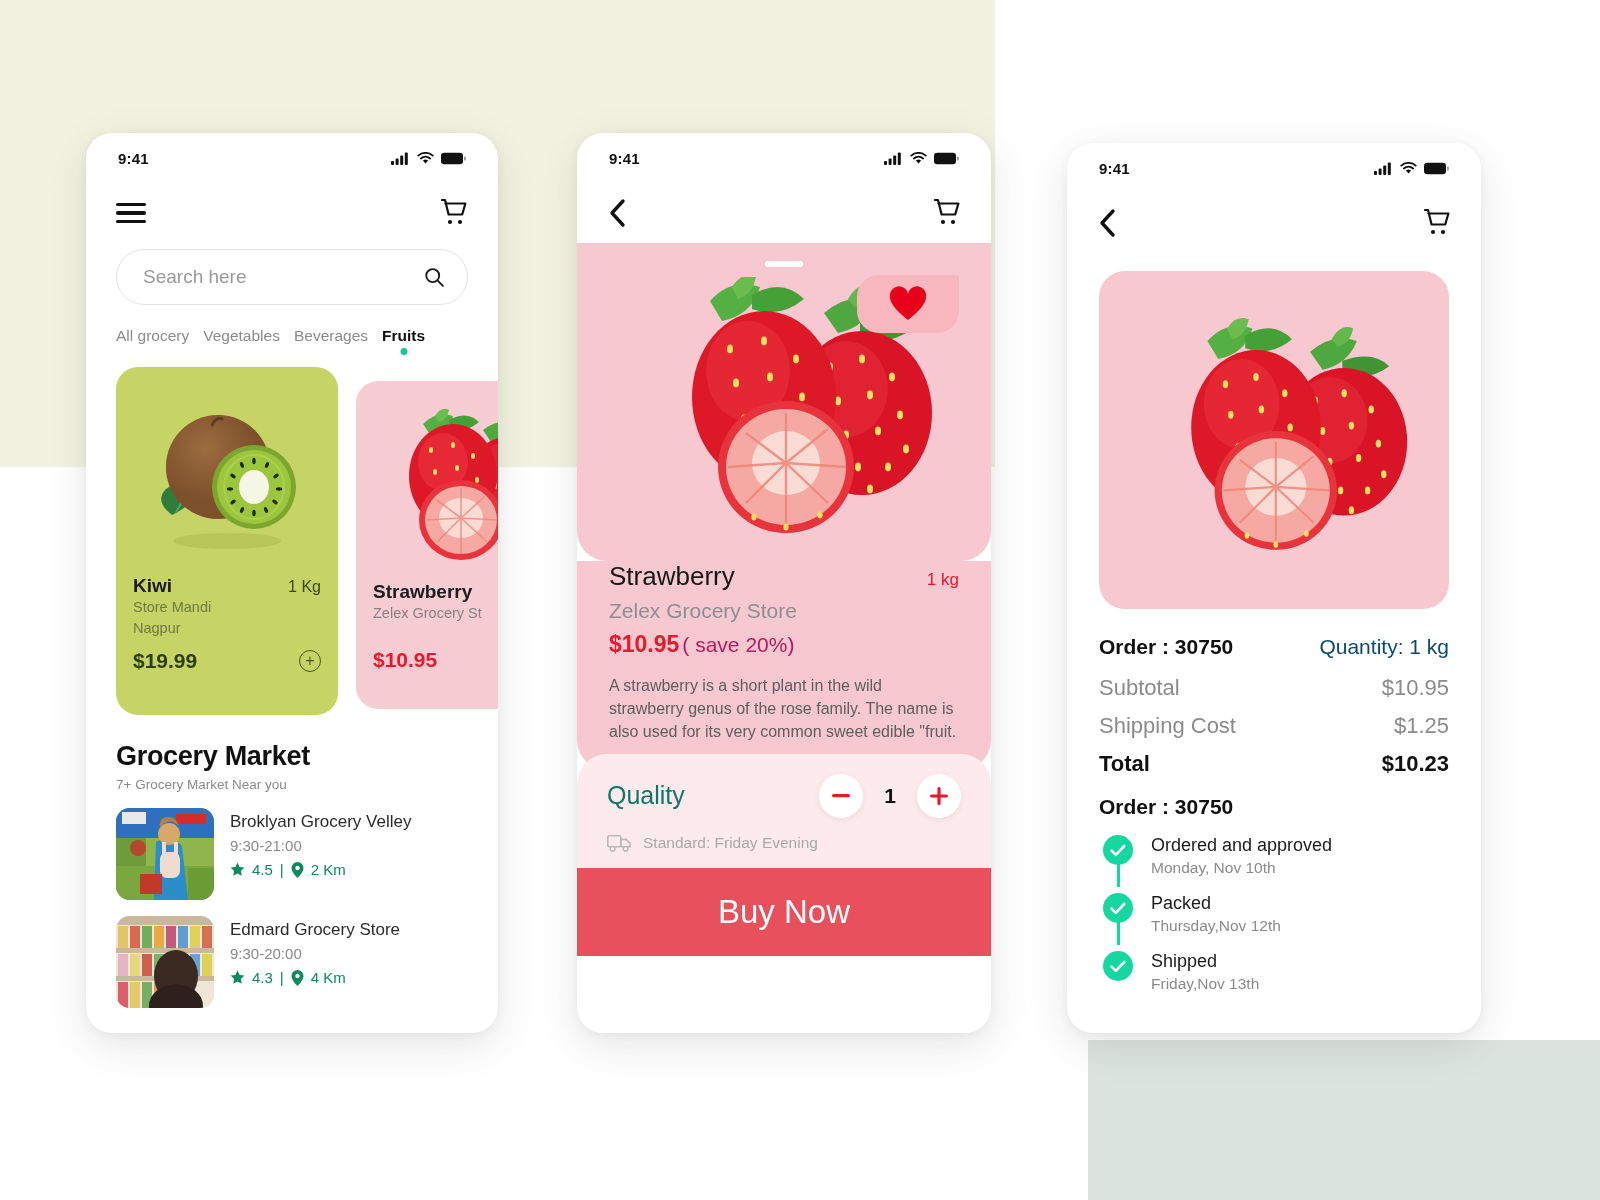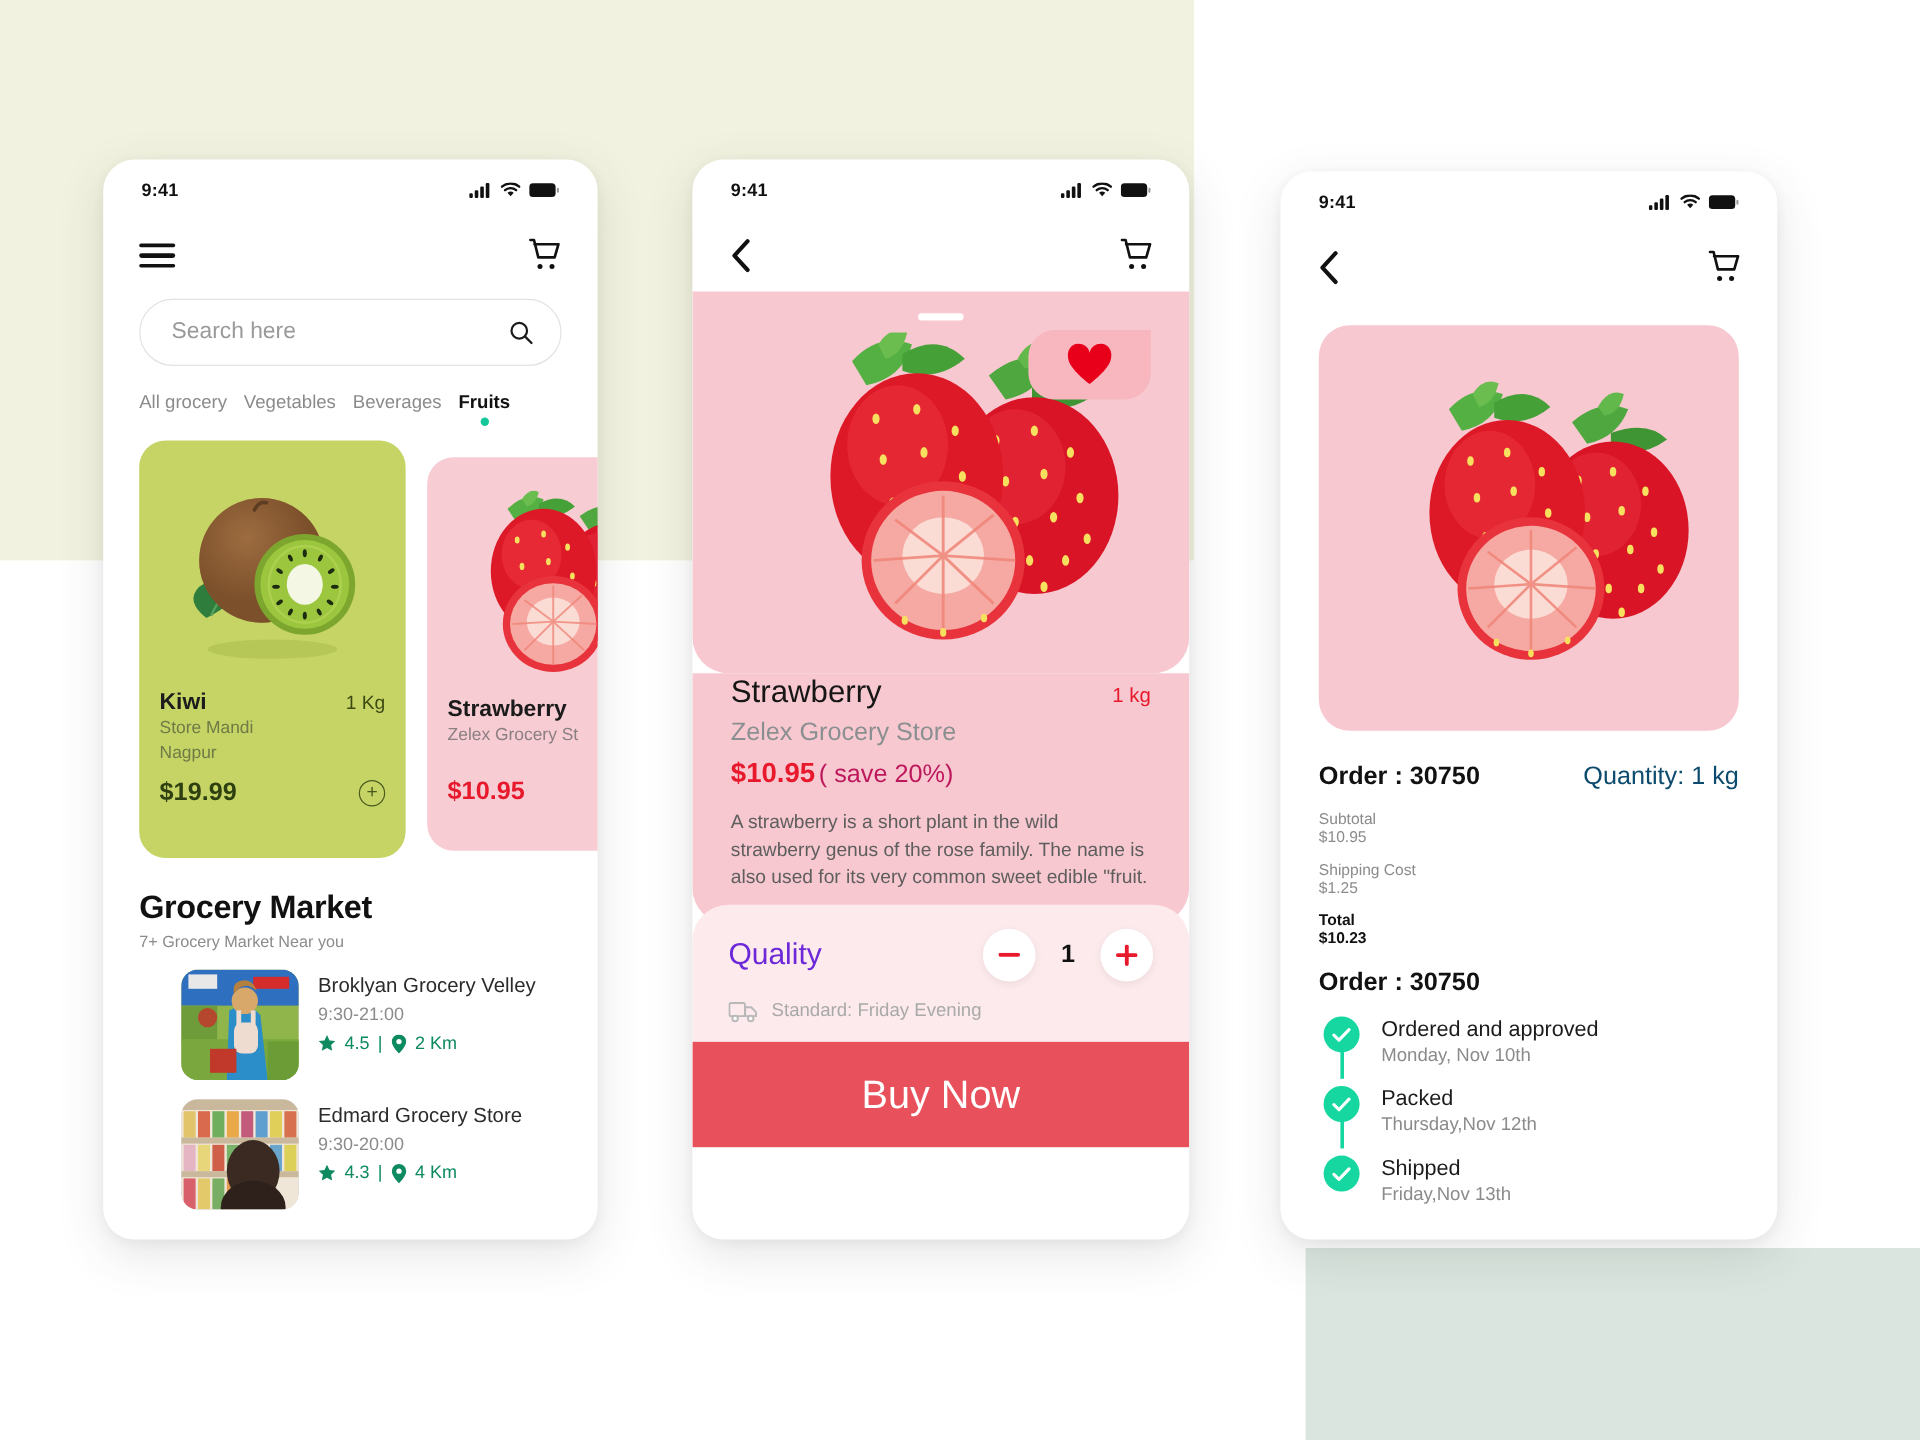--- a/index.html
+++ b/index.html
@@ -100,21 +100,21 @@
   .plus-circle{
     width:22px; height:22px; border-radius:50%; border:1.6px solid #4a5a1d;
     display:flex; align-items:center; justify-content:center;
     font-size:16px; color:#4a5a1d; line-height:0; cursor:pointer;
   }
 
   
   .gm-head{ padding:26px 0 0 30px; }
   .gm-title{ font-size:27px; font-weight:800; color:#111; letter-spacing:-.3px; }
   .gm-sub{ font-size:13.5px; color:#8b8b8b; margin-top:5px; }
-  .store-list{ padding:16px 0 0 30px;margin-left:35px; }
+  .store-list{ padding:16px 0 0 30px; }
   .store-item{ display:flex; gap:16px; margin-bottom:16px; }
   .store-thumb{
     width:98px; height:92px; border-radius:14px; flex:none; overflow:hidden;
     background:#cfcfcf; position:relative;
   }
   .store-info{ padding-top:4px; }
   .store-name{ font-size:17px; color:#2b2b2b; }
   .store-hours{ font-size:15px; color:#8b8b8b; margin-top:5px; }
   .store-meta{ display:flex; align-items:center; gap:7px; margin-top:7px; font-size:15px; color:#0d8a5f; }
   .store-meta .sep{ color:#0d8a5f; }
@@ -143,21 +143,21 @@
   .d-pricerow{ margin-top:8px; display:flex; align-items:baseline; gap:3px; }
   .d-price{ font-size:23px; font-weight:700; color:#e8192c; }
   .d-save{ font-size:21px; color:#be185d; }
   .d-desc{ font-size:16px; color:#5e5e5e; line-height:1.45; margin-top:16px; }
 
   .quality-bar{
     background:#fdeaec; padding:20px 30px 16px 30px;
     border-radius:30px 30px 0 0; margin-top:-16px; position:relative;
   }
   .q-row{ display:flex; align-items:center; justify-content:space-between; }
-  .q-label{ font-size:25px; color:#6d28d9; }
+  .q-label{ font-size:25px; color:#0f766e; }
   .q-ctrls{ display:flex; align-items:center; gap:20px; }
   .q-btn{
     width:44px; height:44px; border-radius:50%; background:#fff;
     display:flex; align-items:center; justify-content:center;
     font-size:25px; color:#e8192c; cursor:pointer; line-height:0;
     box-shadow:0 2px 7px rgba(0,0,0,.07);
   }
   .q-val{ font-size:21px; font-weight:700; color:#111; min-width:14px; text-align:center;}
   .ship-row{ display:flex; align-items:center; gap:10px; margin-top:16px; }
   .ship-text{ font-size:15.5px; color:#a9a9a9; }
@@ -173,21 +173,21 @@
     background:#f7c8cf; border-radius:26px; height:338px;
     display:flex; align-items:center; justify-content:center;
   }
   .order-head{
     display:flex; justify-content:space-between; align-items:baseline;
     padding:26px 32px 0 32px;
   }
   .order-no{ font-size:21px; font-weight:700; color:#111; }
   .order-qty{ font-size:21px; color:#0c4a6e; }
   .sum-list{ padding:16px 32px 0 32px; }
-  .sum-row{ display:flex; justify-content:space-between; margin-bottom:12px; font-size:13px; color:#8b8b8b;flex-direction:column; }
+  .sum-row{ display:flex; justify-content:space-between; margin-bottom:12px; font-size:22px; color:#8b8b8b; }
   .sum-row.total{ color:#111; font-weight:700; margin-top:4px; }
   .order-no2{ padding:6px 32px 0 32px; font-size:21px; font-weight:700; color:#111; }
 
   .timeline{ padding:16px 28px 0 36px; }
   .tl-item{ display:flex; gap:18px; position:relative; padding-bottom:16px; }
   .tl-item:last-child{ padding-bottom:0; }
   .tl-dotcol{ position:relative; flex:none; width:30px; }
   .tl-dot{
     width:30px; height:30px; border-radius:50%; background:#16d7a0;
     display:flex; align-items:center; justify-content:center; position:relative; z-index:2;

